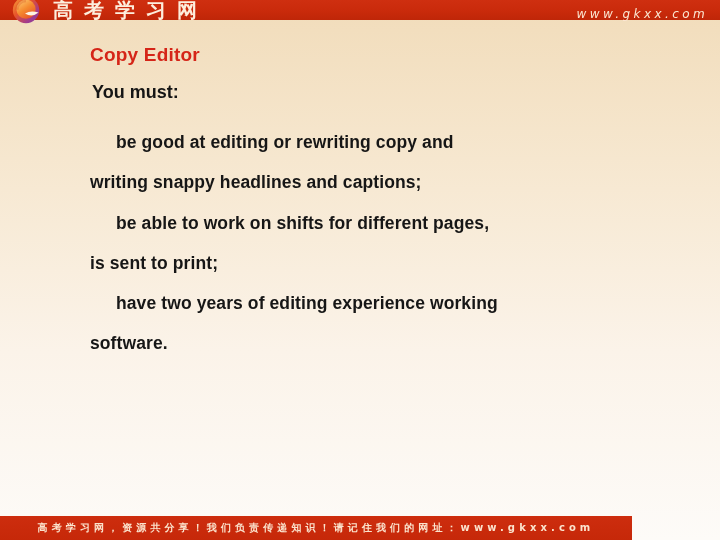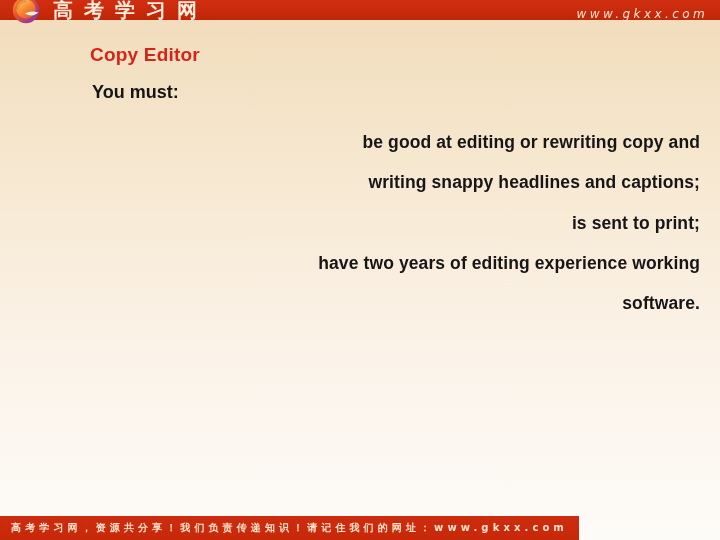--- a/index.html
+++ b/index.html
@@ -96,32 +96,31 @@
     top: 90px;
     width: 610px;
   }
   .line {
     color: #161616;
     font-size: 17.5px;
     font-weight: bold;
     line-height: 40.3px;
     white-space: nowrap;
     letter-spacing: 0.1px;
-    text-align: right;
   }
   .line.indent {
     padding-left: 26px;
   }
 
   
   .footer {
     position: absolute;
     left: 0;
     bottom: 0;
-    width: 579px;
+    width: 632px;
     height: 24px;
     background: linear-gradient(to bottom, #cd2d0e 0%, #c62809 100%);
     display: flex;
     align-items: center;
     justify-content: center;
   }
   .footer-text {
     color: #fbe3cd;
     font-size: 10px;
     font-weight: bold;
@@ -161,20 +160,21 @@
     <div class="brand-cn">高考学习网</div>
     <div class="brand-url">www.gkxx.com</div>
   </div>
 
   <div class="content">
     <div class="slide-title">Copy Editor</div>
     <div class="lead">You must:</div>
     <div class="body-lines">
       <div class="line indent">be good at editing or rewriting copy and</div>
       <div class="line">writing snappy headlines and captions;</div>
+      <div class="line indent">be able to work on shifts for different pages,</div>
       <div class="line">is sent to print;</div>
       <div class="line indent">have two years of editing experience working</div>
       <div class="line">software.</div>
     </div>
   </div>
 
   <div class="footer">
     <div class="footer-text">高考学习网，资源共分享！我们负责传递知识！请记住我们的网址：www.gkxx.com</div>
   </div>
 

